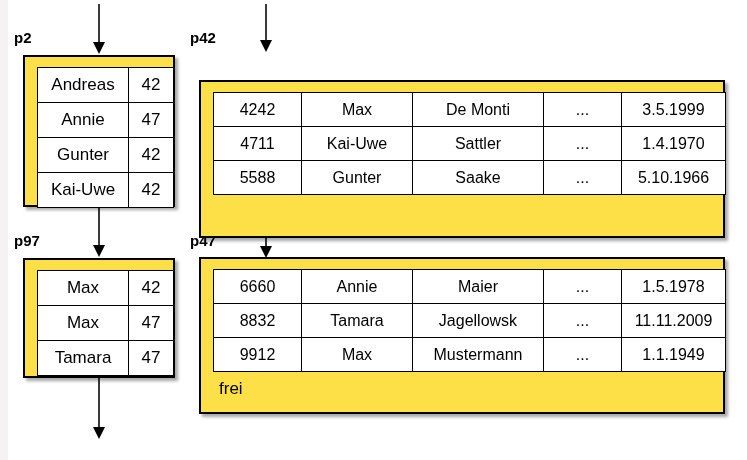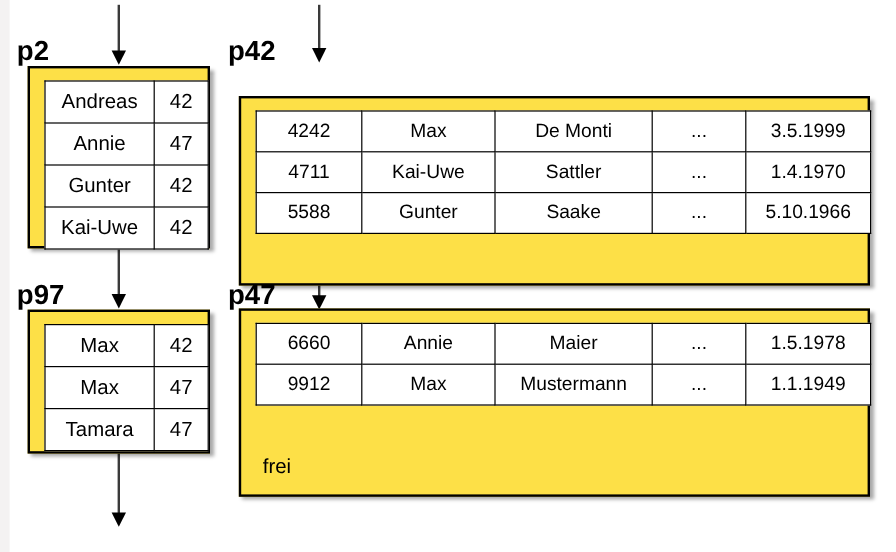--- a/index.html
+++ b/index.html
@@ -33,21 +33,21 @@
   
   .page {
     position: absolute;
     background: #fde047;
     border: 2px solid #000000;
     box-sizing: border-box;
     box-shadow: 3px 3px 3px rgba(0,0,0,0.35);
   }
   .page-label {
     position: absolute;
-    font-size: 23px;
+    font-size: 15px;
     font-weight: 700;
     color: #000000;
     letter-spacing: 0px;
     white-space: nowrap;
     text-align: center;
   }
 
   
   table.grid {
     position: absolute;
@@ -214,20 +214,27 @@
     <table class="grid dat">
       <tbody>
         <tr>
           <td class="c0">6660</td>
           <td class="c1">Annie</td>
           <td class="c2">Maier</td>
           <td class="c3">...</td>
           <td class="c4">1.5.1978</td>
         </tr>
         <tr>
+          <td class="c0">8832</td>
+          <td class="c1">Tamara</td>
+          <td class="c2">Jagellowsk</td>
+          <td class="c3">...</td>
+          <td class="c4">11.11.2009</td>
+        </tr>
+        <tr>
           <td class="c0">9912</td>
           <td class="c1">Max</td>
           <td class="c2">Mustermann</td>
           <td class="c3">...</td>
           <td class="c4">1.1.1949</td>
         </tr>
       </tbody>
     </table>
     <div class="frei" style="top:120px;">frei</div>
   </div>

